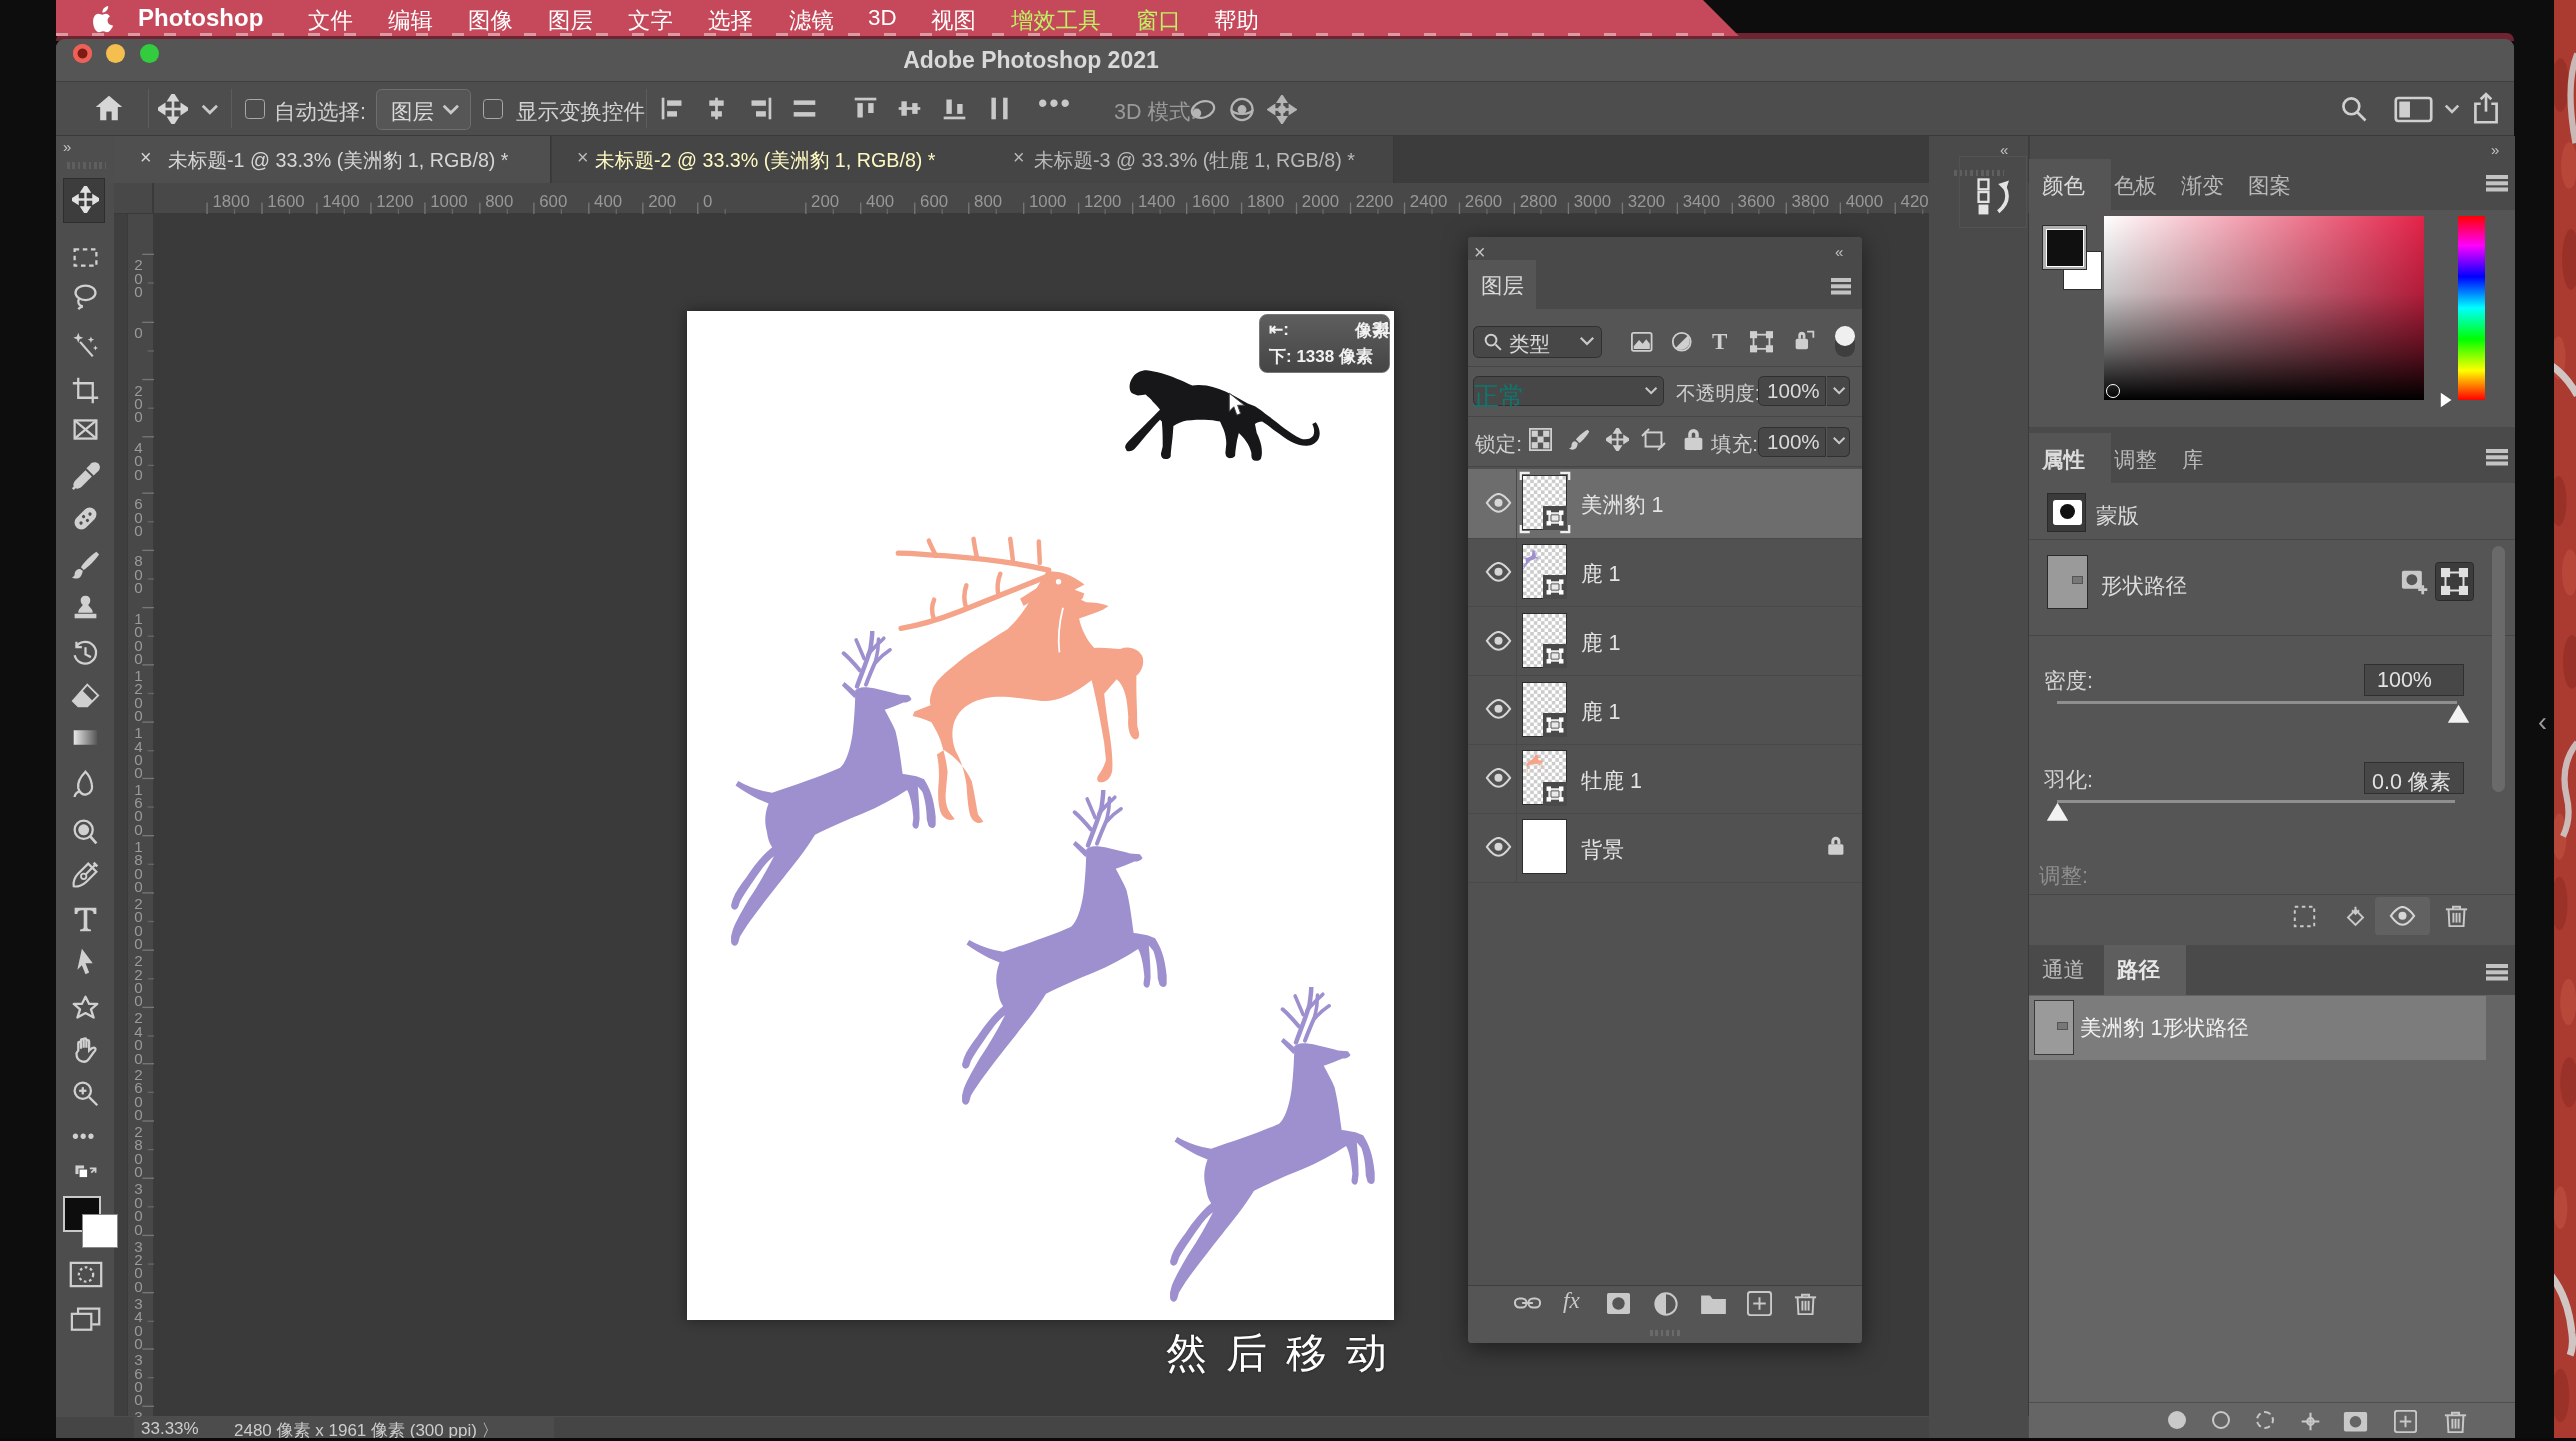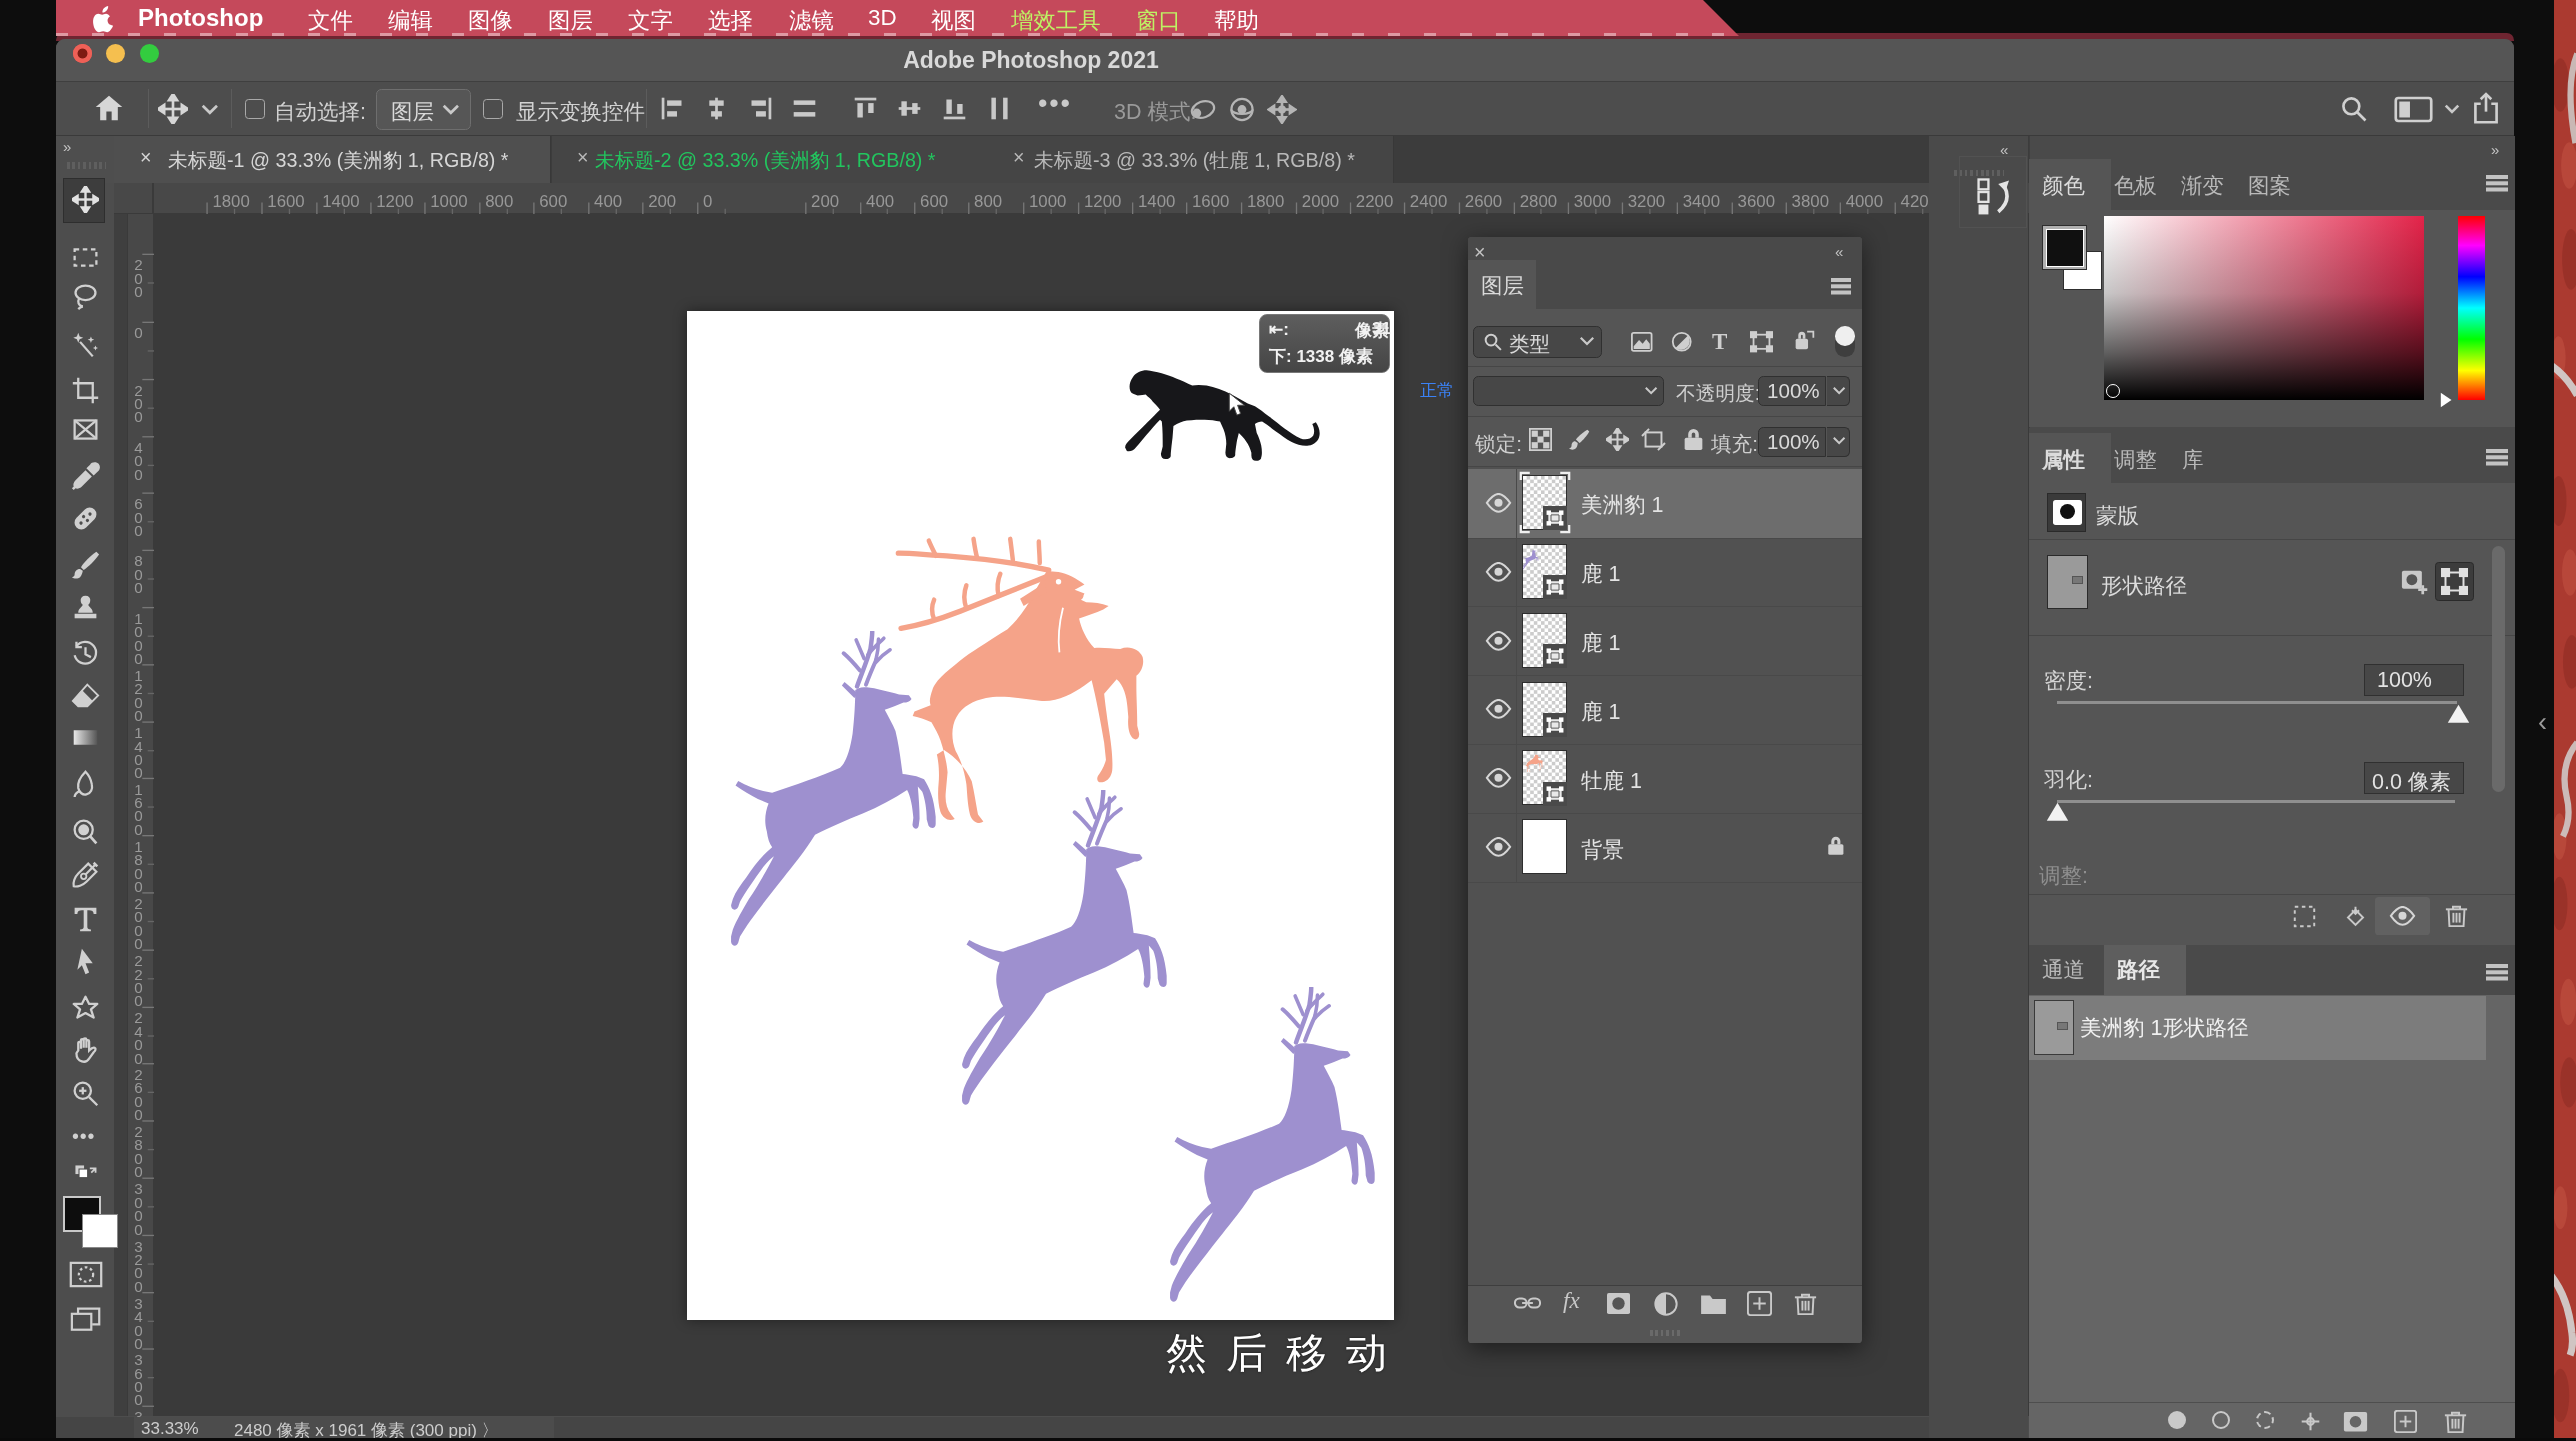--- a/index.html
+++ b/index.html
@@ -176,21 +176,21 @@
         <line x1="17" y1="2" x2="17" y2="22"></line>
         <path d="M11 8 L17 2 L23 8" fill="none"></path>
       </g>
     </svg>
 <div class="abs" style="left:56px;top:136px;width:2458px;height:47px;background:#3c3c3c;"></div>
 <div class="abs" style="left:114px;top:136px;width:437px;height:47px;background:#4f4f4f;border-right:0.9px solid #383838;"></div>
     <div class="abs" style="left:140px;top:146px;font-size:19.7px;color:#d6d6d6;">×</div>
     <div class="abs" style="left:168px;top:147px;font-size:19.7px;color:#d6d6d6;">未标题-1 @ 33.3% (美洲豹 1, RGB/8) *</div>
 <div class="abs" style="left:552px;top:136px;width:436px;height:47px;background:#454545;border-right:0.9px solid #383838;"></div>
     <div class="abs" style="left:577px;top:146px;font-size:19.7px;color:#b9b9b9;">×</div>
-    <div class="abs" style="left:595px;top:147px;font-size:19.7px;color:#22c55e;">未标题-2 @ 33.3% (美洲豹 1, RGB/8) *</div>
+    <div class="abs" style="left:595px;top:147px;font-size:19.7px;color:#fef9c3;">未标题-2 @ 33.3% (美洲豹 1, RGB/8) *</div>
 <div class="abs" style="left:987px;top:136px;width:407px;height:47px;background:#454545;border-right:0.9px solid #383838;"></div>
     <div class="abs" style="left:1013px;top:146px;font-size:19.7px;color:#b9b9b9;">×</div>
     <div class="abs" style="left:1034px;top:147px;font-size:19.7px;color:#b9b9b9;">未标题-3 @ 33.3% (牡鹿 1, RGB/8) *</div>
 <div class="abs" style="left:56px;top:136px;width:58px;height:47px;background:#4e4e4e;"></div>
 <div class="abs" style="left:63px;top:138px;font-size:15px;color:#c5c5c5;letter-spacing:0.9px;">»</div>
 <div class="abs" style="left:67px;top:162px;width:39px;height:7.2px;background:repeating-linear-gradient(90deg,#5f5f5f 0 2.7px,transparent 2.7px 5.4px);"></div>
 
 <div class="abs" style="left:114px;top:183px;width:2400px;height:1233px;background:#3a3a3a;"></div>
 <div class="abs" style="left:114px;top:183px;width:2400px;height:31px;background:#484848;border-bottom:0.9px solid #3a3a3a;"></div>
 <div class="abs" style="left:128px;top:183px;width:26px;height:1233px;background:#484848;border-right:0.9px solid #3a3a3a;"></div>
@@ -897,21 +897,21 @@
       <g fill="#cfcfcf">
         <rect x="3" y="11" width="14" height="12" rx="2"></rect>
         <path d="M6 11 L6 7 A4 4 0 0 1 14 7 L14 11 L11 11 L11 7 A1.5 1.5 0 0 0 9 7 L9 11 Z"></path>
         <path d="M16 3 L23 3 L23 10" stroke="#cfcfcf" stroke-width="2" fill="none"></path>
       </g>
     </svg>
 <div class="abs" style="left:1835px;top:327px;width:19.7px;height:30px;background:#3e3e3e;border-radius:9.8px;"></div>
 <div class="abs" style="left:1835px;top:326px;width:19.7px;height:19.7px;background:#efefef;border-radius:50%;"></div>
 <div class="abs" style="left:1468px;top:366px;width:394px;height:0.9px;background:#464646;"></div>
 <div class="abs" style="left:1473px;top:376px;width:191px;height:30px;background:#474747;border:0.9px solid #303030;border-radius:5.4px;"></div>
-<div class="abs" style="left:1420px;top:379px;font-size:17px;color:#3b82f6;">正常</div>
+<div class="abs" style="left:1473px;top:379px;font-size:26px;color:#0f766e;">正常</div>
 <svg class="abs" style="left:1644px;top:386px;" width="14.3" height="9.8" viewBox="0 0 16 11">
       <path d="M2 2 L8 8 L14 2" stroke="#c9c9c9" stroke-width="2.3" fill="none"></path>
     </svg>
 <div class="abs" style="left:1676px;top:380px;font-size:19.7px;color:#cfcfcf;">不透明度:</div>
 <div class="abs" style="left:1758px;top:376px;width:68px;height:30px;background:#474747;border:0.9px solid #303030;border-radius:5.4px 0 0 5.4px;"></div>
 <div class="abs" style="left:1767px;top:379px;font-size:20.6px;color:#dadada;">100%</div>
 <div class="abs" style="left:1827px;top:376px;width:23px;height:30px;background:#474747;border:0.9px solid #303030;border-left:none;border-radius:0 5.4px 5.4px 0;"></div>
 <svg class="abs" style="left:1832px;top:386px;" width="14.3" height="9.8" viewBox="0 0 16 11">
       <path d="M2 2 L8 8 L14 2" stroke="#c9c9c9" stroke-width="2.3" fill="none"></path>
     </svg>

